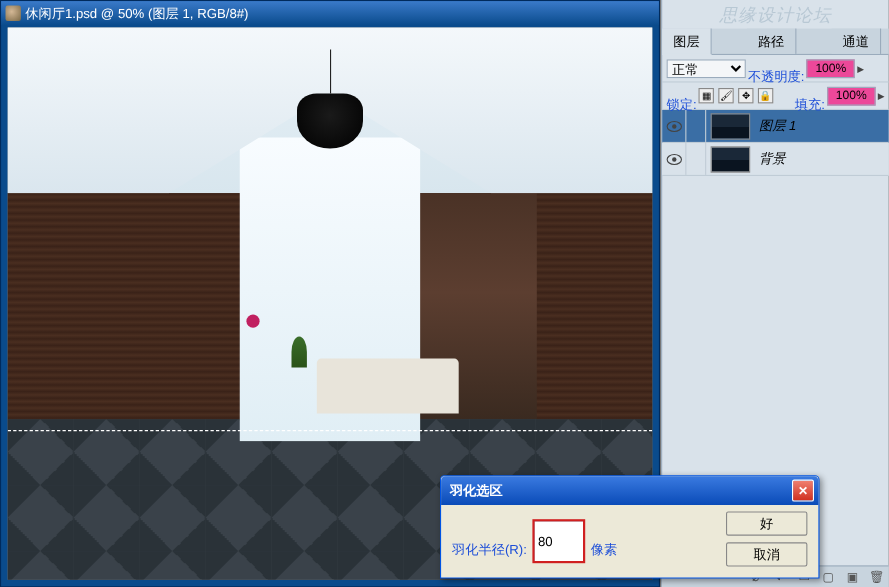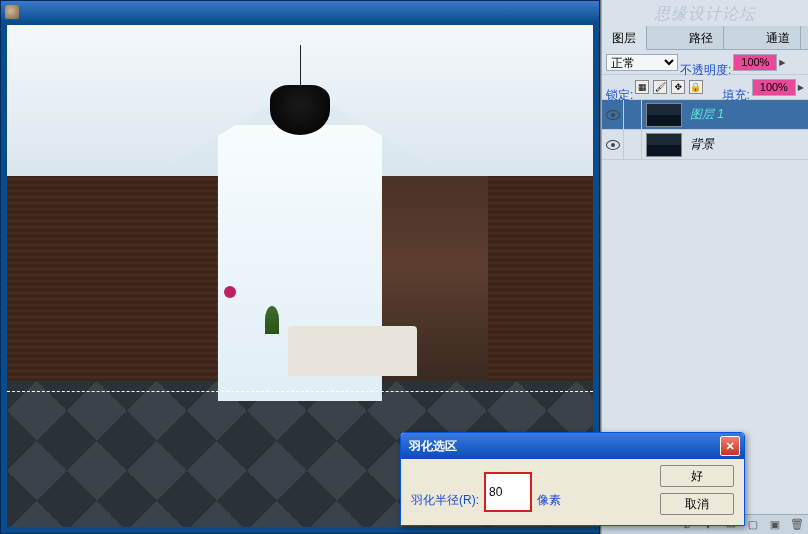--- a/index.html
+++ b/index.html
@@ -31,21 +31,21 @@
 .tab.active{background:#d9e2ea;border-bottom:1px solid #d9e2ea;margin-bottom:-1px;}
 .options-row{display:flex;align-items:center;height:22px;padding:12px 4px;border-bottom:1px solid #c0ccd6;gap:2px;}
 .blend-select{width:72px;height:17px;font-size:12px;background:#f4f6f8;border:1px solid #9aabbc;}
 .lbl{color:#1d4ed8;margin-top:16px;}
 .num-input{width:44px;height:17px;font-size:11px;text-align:center;background:#ec4899;border:1px solid #9aabbc;}
 .arrow{display:inline-flex; align-items:center; justify-content: center;font-size:8px;color:#444;}
 .lock-icons{display:flex;gap:4px;align-items:center;}
 .lock-box{width:14px;height:14px;border:1px solid #888;background:#eee;display:flex;align-items:center;justify-content:center;font-size:9px;}
 .layers-list{background:#d9e2ea;}
 .layer-row{display:flex;align-items:center;height:30px;border-bottom:1px solid #c0ccd6;background:#d9e2ea;}
-.layer-row.selected{background:#3a6ea5;color:#5eead4;}
+.layer-row.selected{background:#3a6ea5;color:#000000;}
 .vis-col{width:22px;height:100%;border-right:1px solid #c0ccd6;display:flex;align-items:center;justify-content:center;}
 .link-col{width:18px;height:100%;border-right:1px solid #c0ccd6;}
 .thumb{width:36px;height:24px;margin:0 4px;border:1px solid #888;background:linear-gradient(180deg,#1a2838 50%,#0a1420 50%);}
 .layer-name{padding-left:4px;font-style:italic;}
 .eye{width:14px;height:10px;border:1px solid #444;border-radius:50%;position:relative;}
 .eye::after{content:"";position:absolute;left:50%;top:50%;transform:translate(-50%,-50%);width:4px;height:4px;background:#444;border-radius:50%;}
 .panel-footer{position:absolute;bottom:0;left:0;right:0;height:20px;background:#c8d4de;border-top:1px solid #9aabbc;display:flex;justify-content:flex-end;align-items:center;padding:0 4px;gap:8px;}
 .footer-icon{width:14px;height:14px;display:flex;align-items:center;justify-content:center;color:#555;font-size:11px;}
 
 .dialog{position:absolute;left:400px;top:432px;width:345px;background:#ece9d8;border:1px solid #0054e3;border-radius:4px 4px 0 0;box-shadow:2px 2px 6px rgba(0,0,0,0.4);}
@@ -57,20 +57,21 @@
 .dlg-input.highlight{outline:2px solid #d02020;outline-offset:-1px;}
 .dlg-buttons{position:absolute;right:10px;top:32px;display:flex;flex-direction:column;gap:6px;}
 .dlg-btn{width:74px;height:22px;background:#ece9d8;border:1px solid #888;border-radius:2px;cursor:pointer;font-size:12px;}
 </style>
 </head>
 <body>
 
 <div class="doc-window">
   <div class="doc-titlebar">
     <span class="doc-icon"></span>
+    <span class="doc-title">休闲厅1.psd @ 50% (图层 1, RGB/8#)</span>
   </div>
   <div class="doc-canvas">
     <div class="render-img">
       <div class="floor-tiles"></div>
       <div class="wood-left"></div>
       <div class="wood-right"></div>
       <div class="window-center"></div>
       <div class="ceiling"></div>
       <div class="chandelier">
           <div class="chandelier-body"></div>

